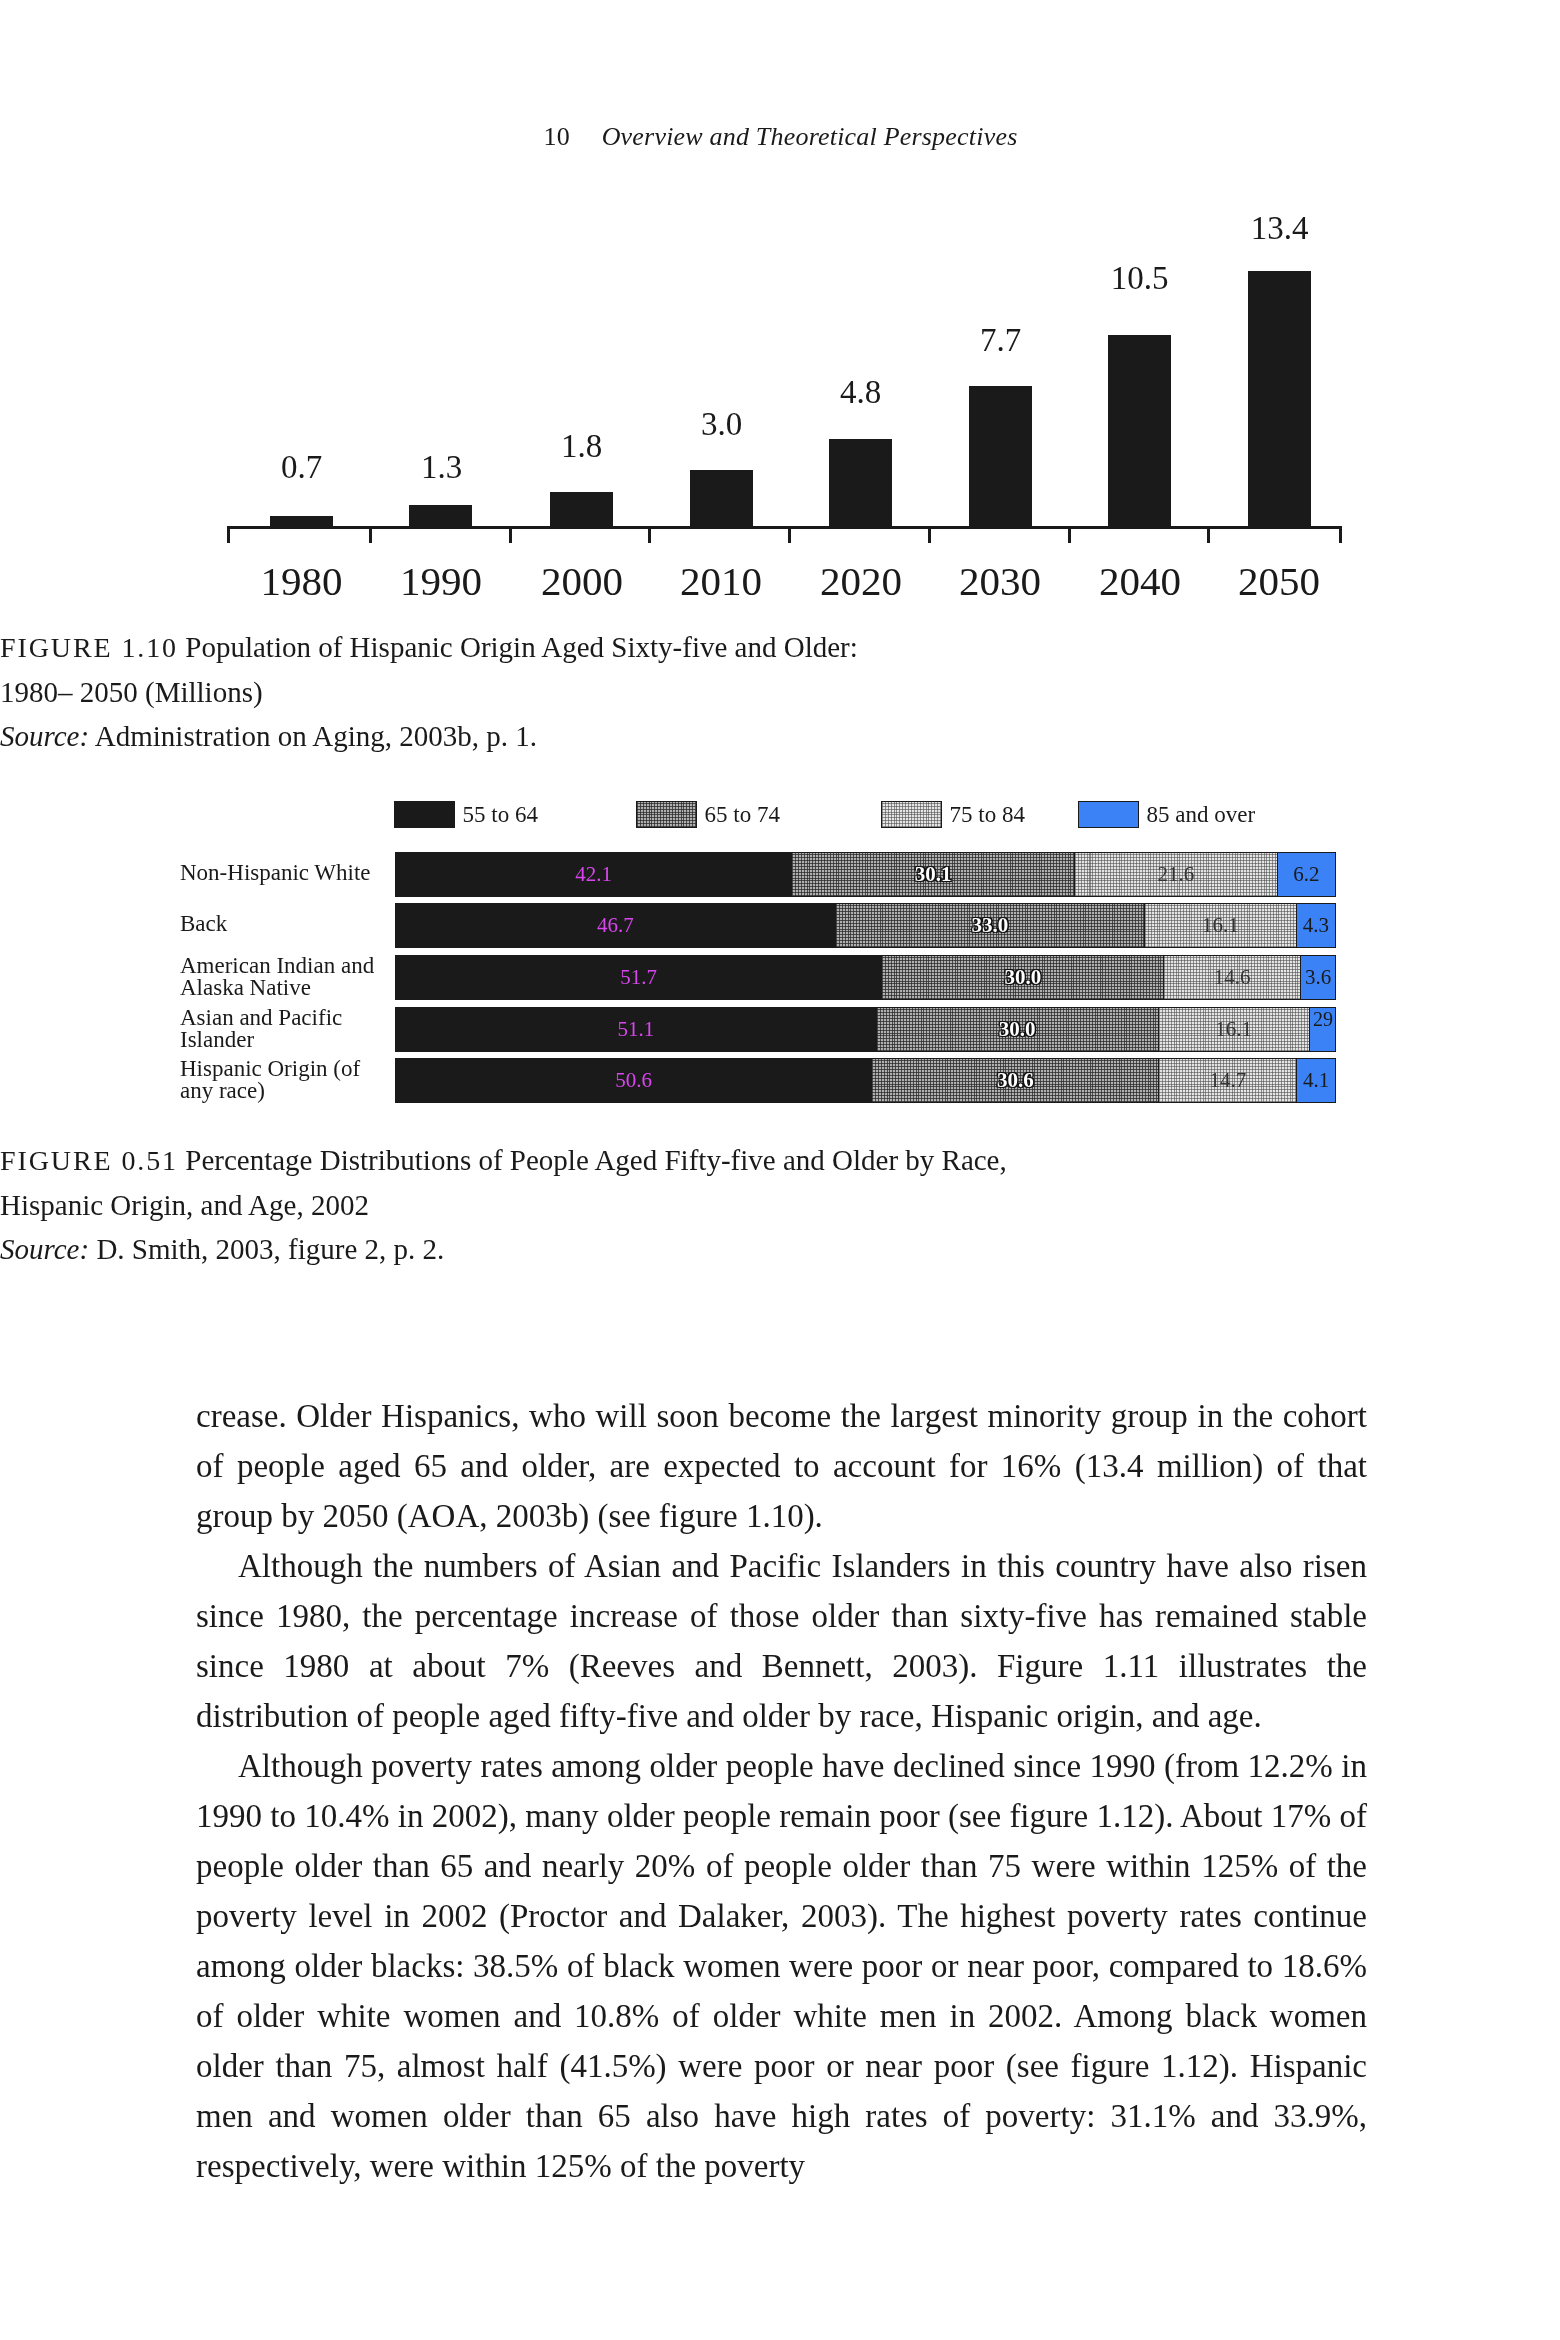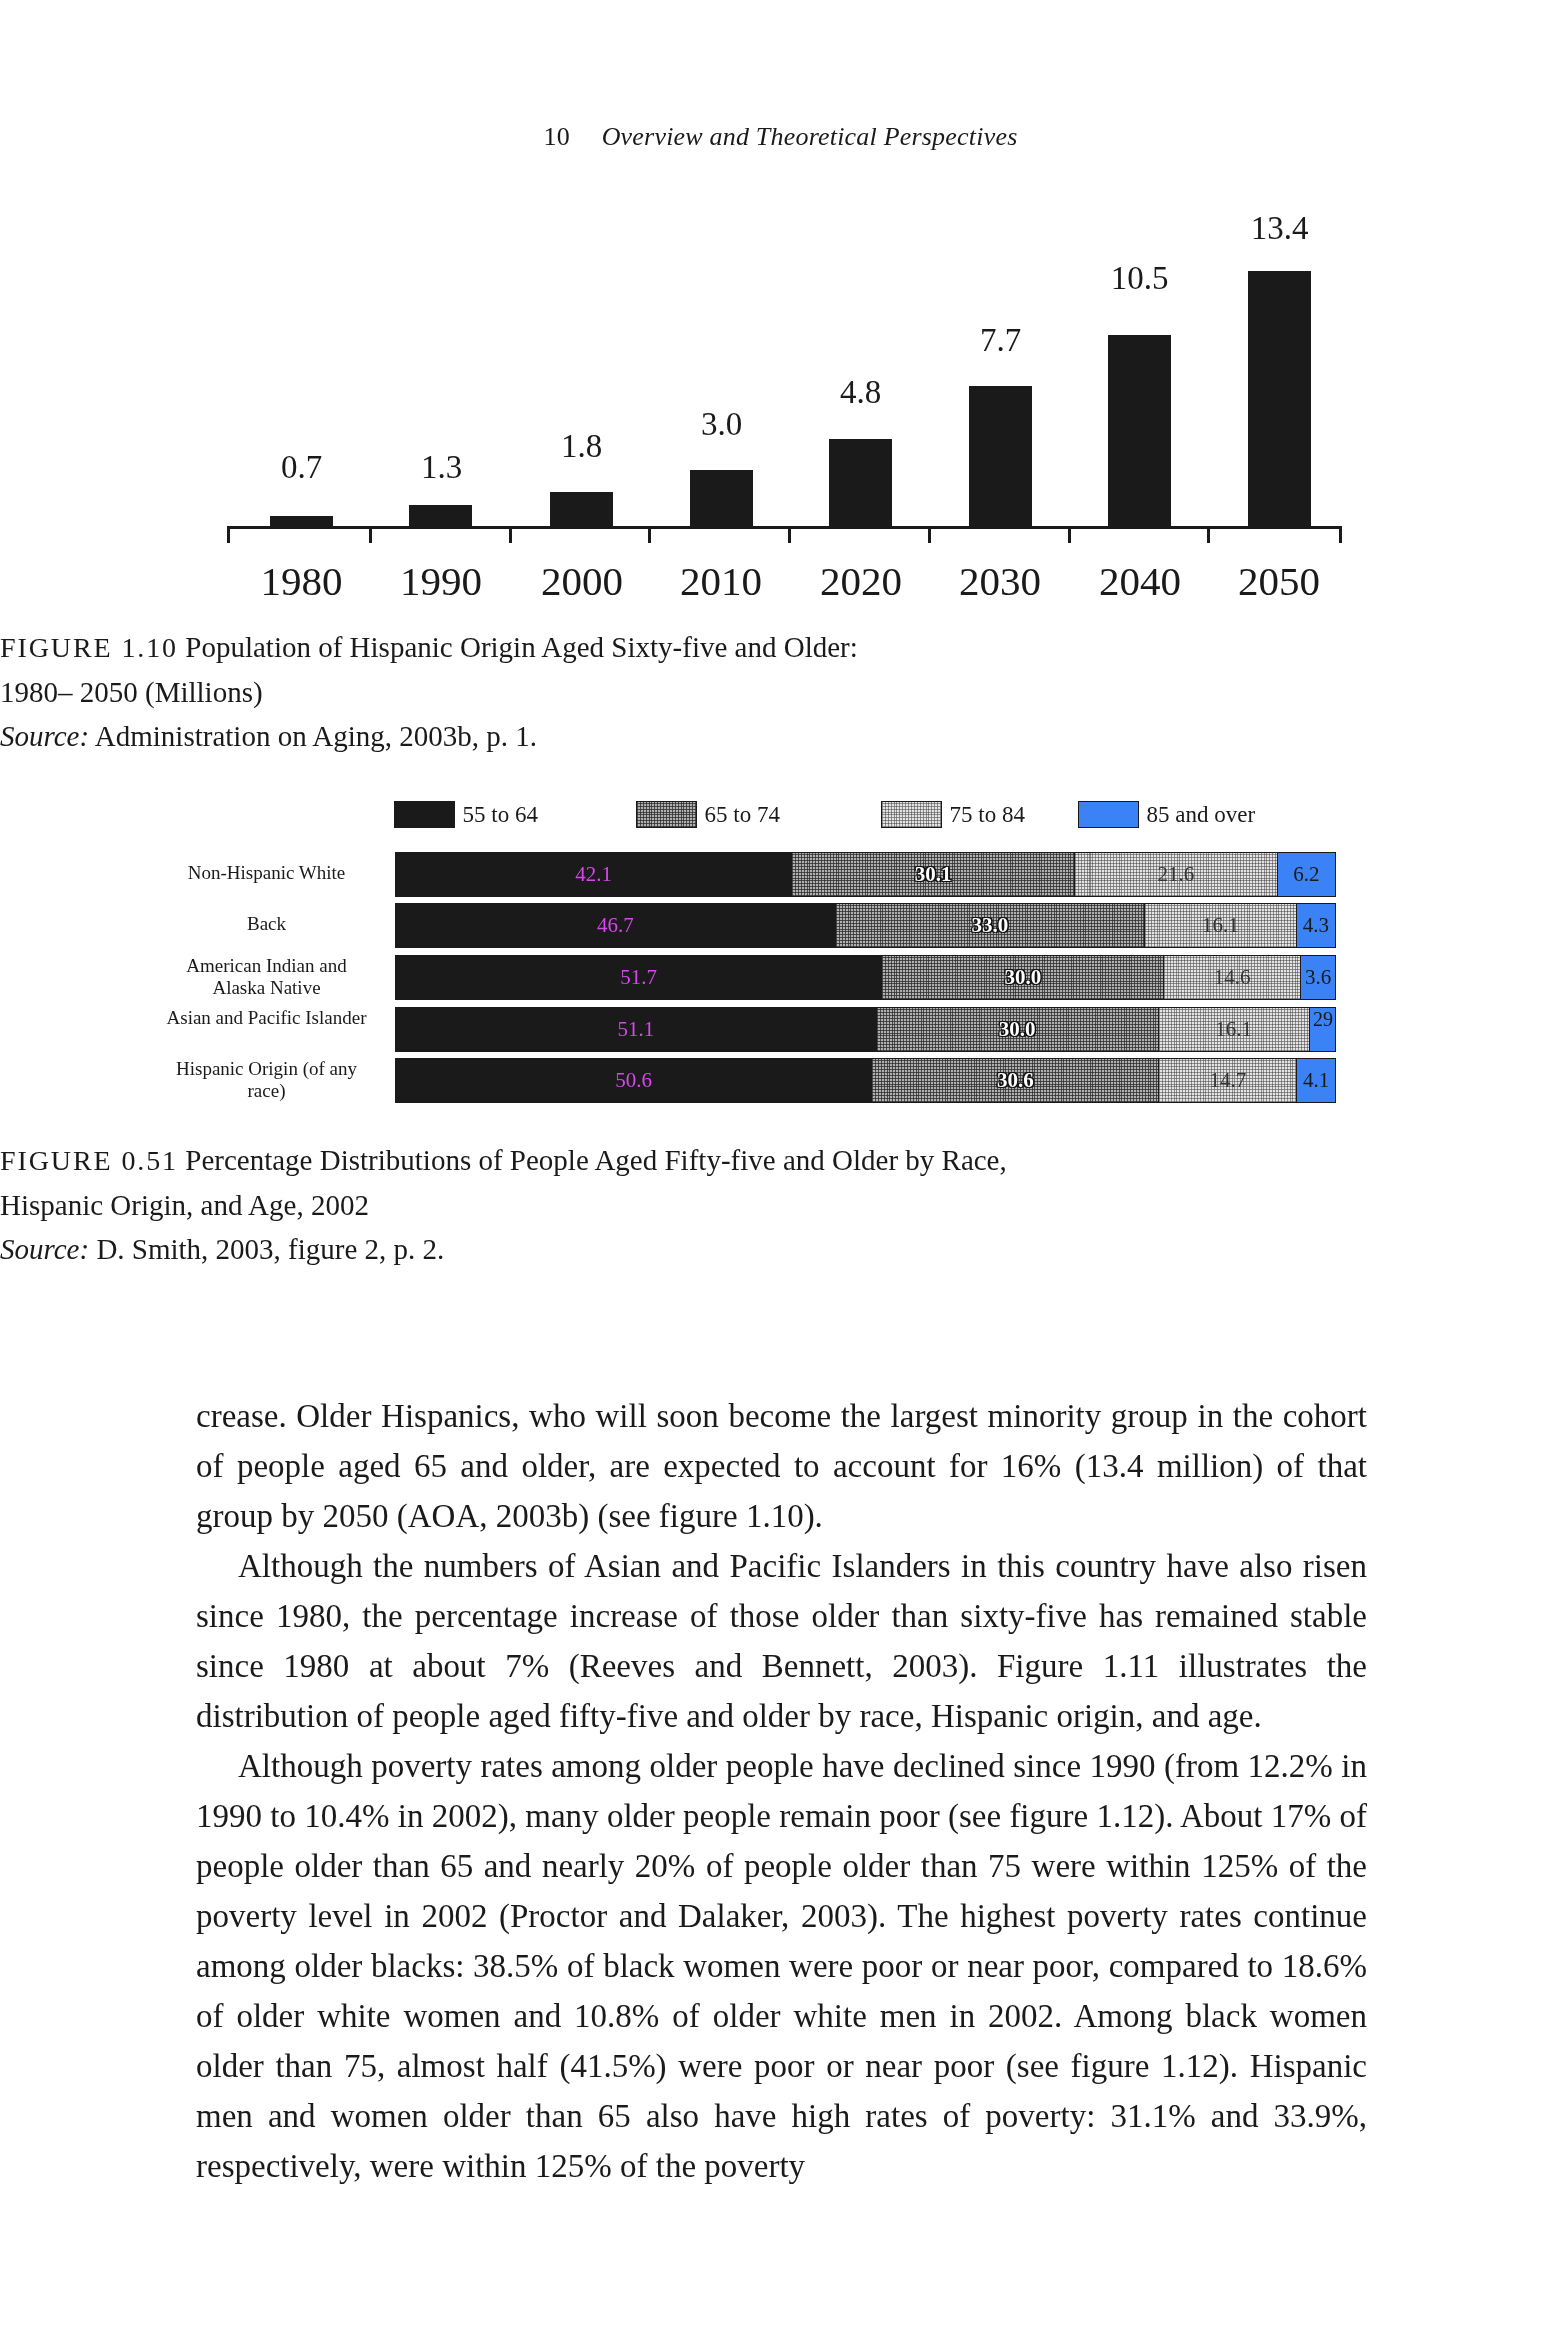--- a/index.html
+++ b/index.html
@@ -39,22 +39,22 @@
   }
   .pat-grid-light {
     background-color: #e4e4e4;
     background-image:
       repeating-linear-gradient(0deg, rgba(70,70,70,0.55) 0 1px, transparent 1px 2.9px),
       repeating-linear-gradient(90deg, rgba(70,70,70,0.55) 0 1px, transparent 1px 2.9px);
   }
   .pat-white { background: #3b82f6; }
 
   .row-label {
-    position: absolute; left: 160px; width: 213px; text-align: center;
-    font-size: 19px; line-height: 22px;
+    position: absolute; left: 180px; width: 213px; text-align: left;
+    font-size: 23px; line-height: 22px;
   }
   .stack {
     position: absolute; left: 395px; width: 941px; height: 45px;
     border: 1.9px solid #1a1a1a; box-sizing: border-box; display: flex;
   }
   .seg { height: 100%; position: relative; box-sizing: border-box; display: flex; align-items: center; justify-content: center; font-size: 21px; }
   .seg + .seg { border-left: 1.9px solid #1a1a1a; }
   .seg.pat-dark { color: #d946ef; }
   .seg.pat-grid-med span {
     font-weight: bold; color: #ffffff;

